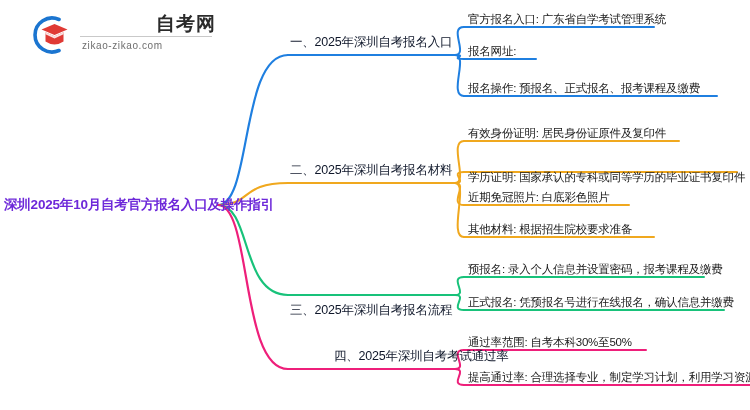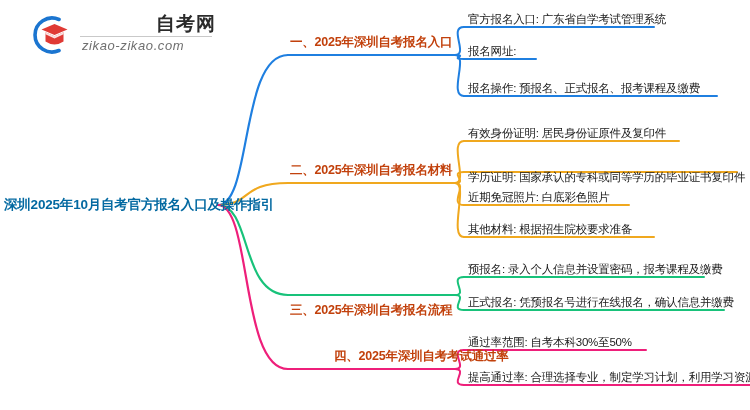--- a/index.html
+++ b/index.html
@@ -54,59 +54,58 @@
     padding-left: 2px;
     text-align: right;
   }
   .logo-rule {
     height: 1px;
     background: #c9c9c9;
     margin: 1px 0 2px 0;
     width: 132px;
   }
   .logo-url {
-    font-size: 13px;
+    font-size: 10px;
     color: #6f6f6f;
     letter-spacing: 0.6px;
     line-height: 13px;
     padding-left: 2px;
-    font-style: italic;
   }
 
   
   .root-node {
     position: absolute;
     left: 4px;
     top: 190px;
     width: 214px;
     height: 30px;
     display: flex;
     align-items: center;
     justify-content: flex-start;
   }
   .root-label {
     font-size: 13.5px;
     font-weight: bold;
-    color: #0369a1;
+    color: #6d28d9;
     white-space: nowrap;
     letter-spacing: -0.2px;
   }
 
   
   .branch {
     position: absolute;
     height: 26px;
     display: flex;
     align-items: center;
     white-space: nowrap;
   }
   .branch-label {
     font-size: 12.5px;
-    font-weight: bold;
-    color: #c2410c;
+    font-weight: normal;
+    color: #0f172a;
     letter-spacing: -0.2px;
   }
 
   
   .leaf {
     position: absolute;
     height: 24px;
     display: flex;
     align-items: flex-end;
     white-space: nowrap;

